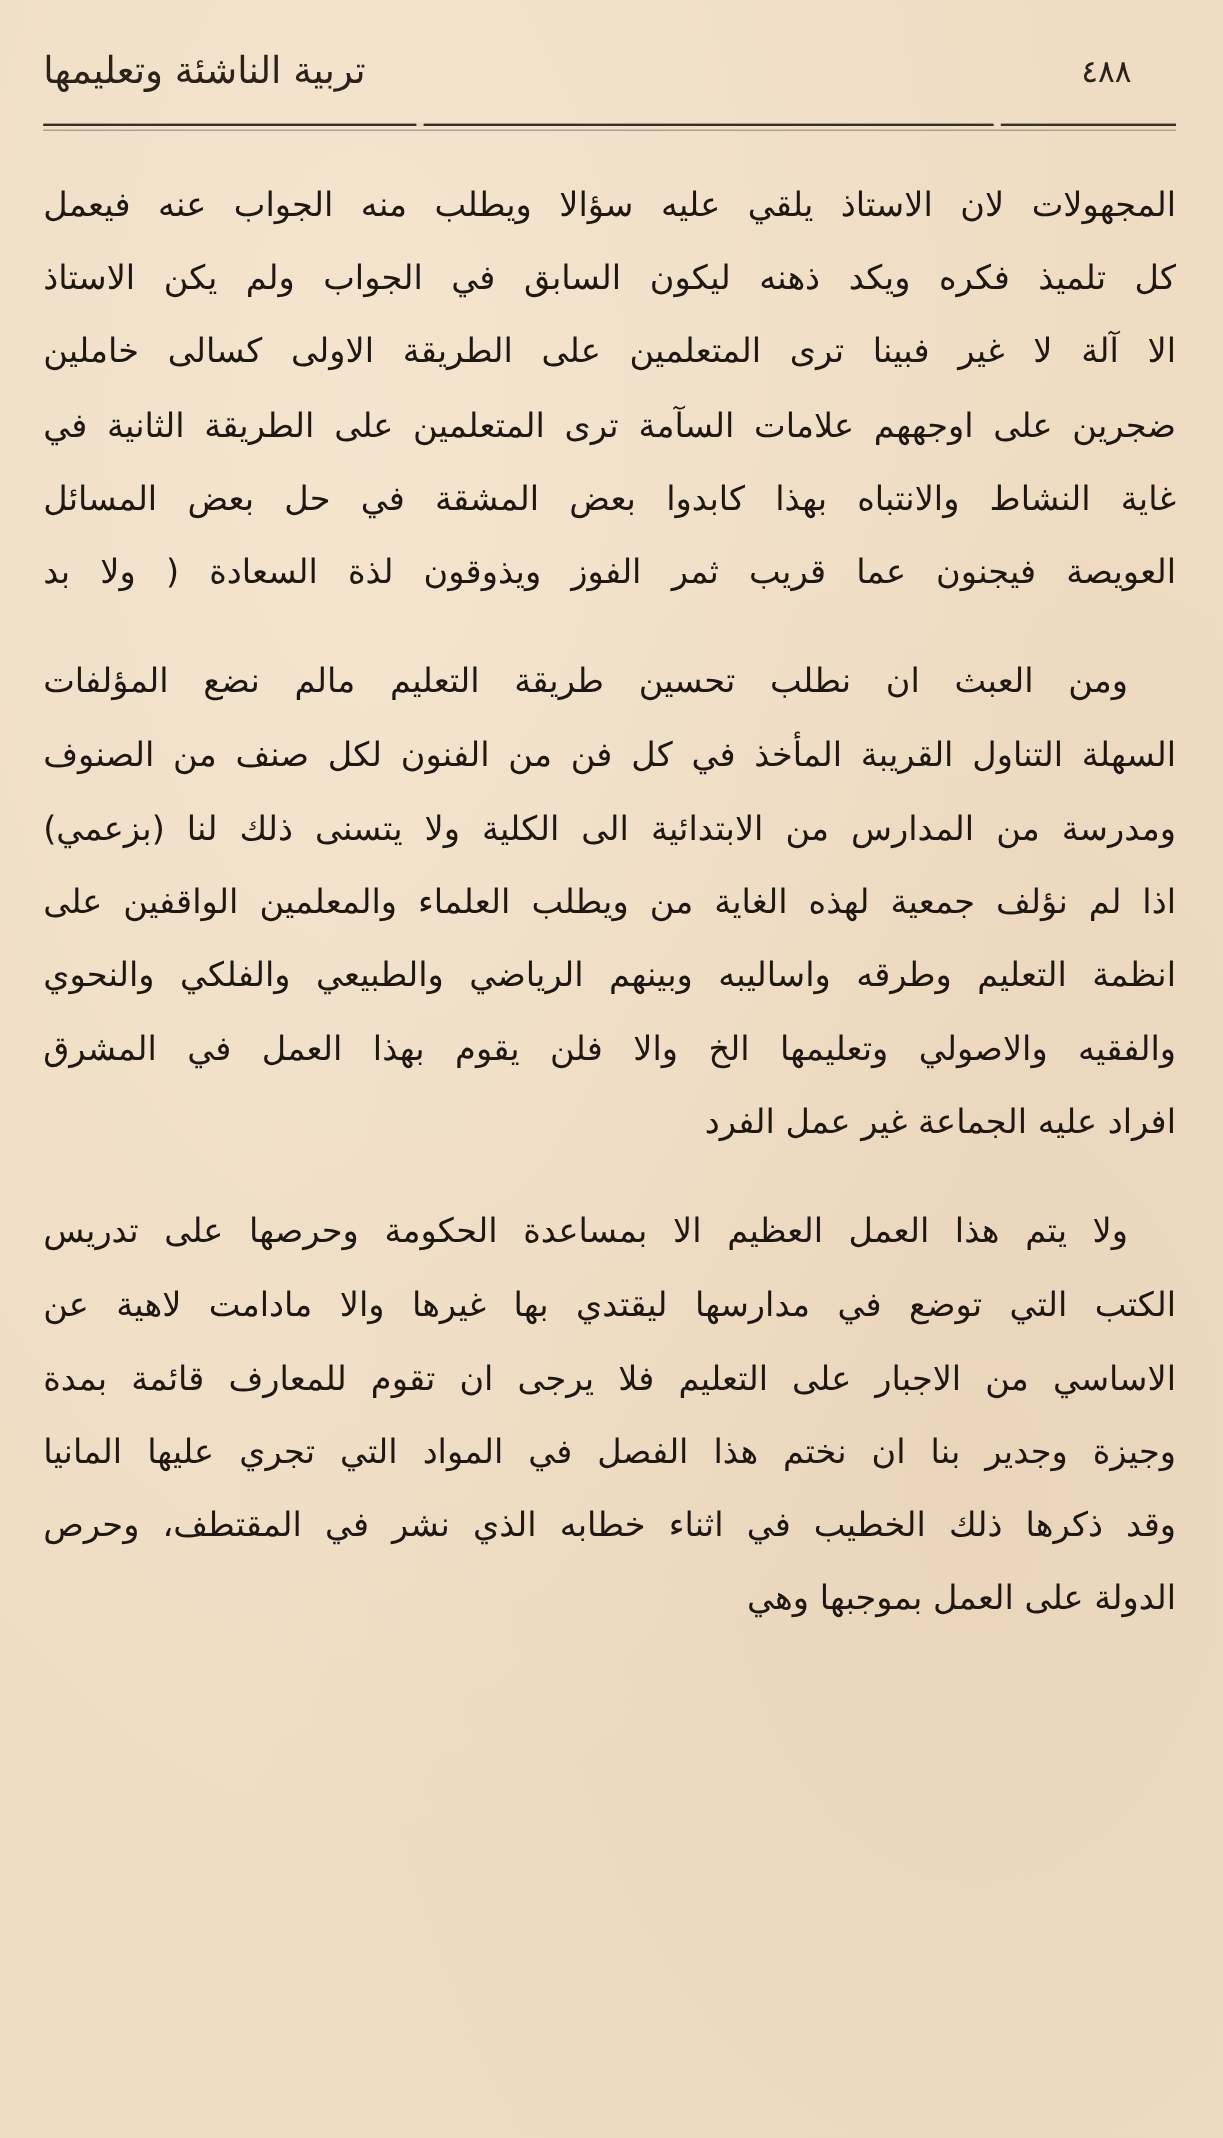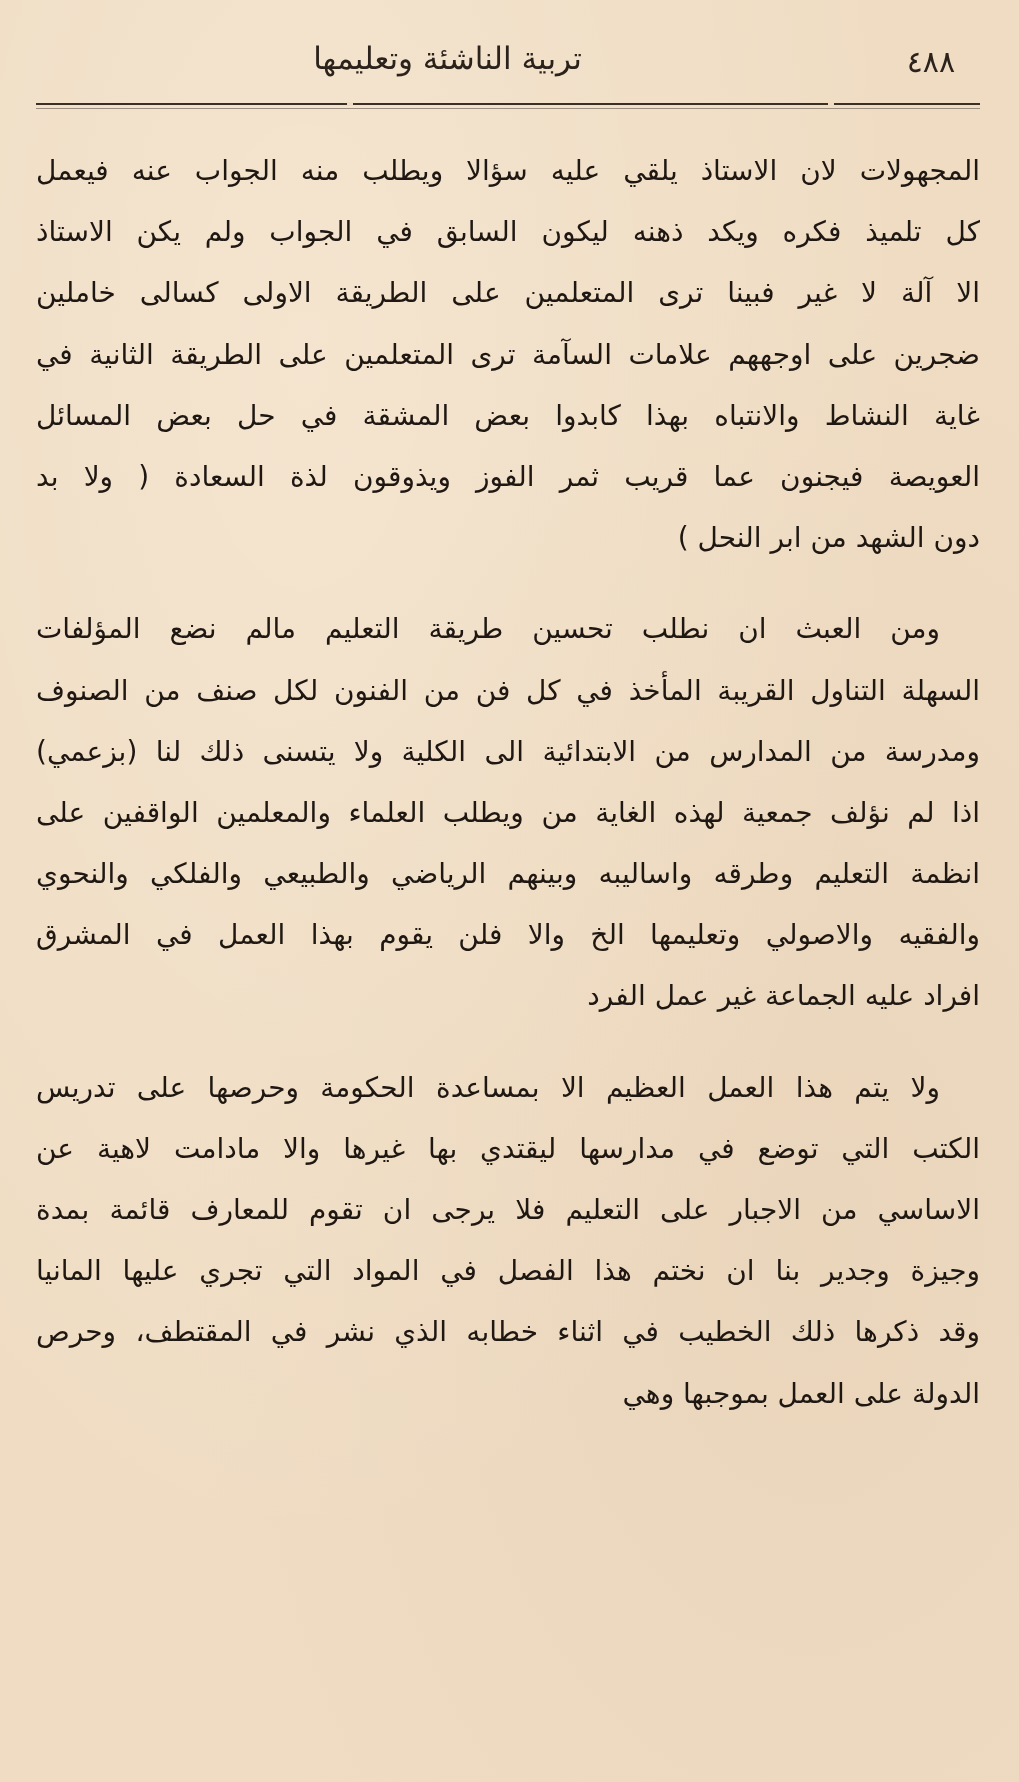--- a/index.html
+++ b/index.html
@@ -27,29 +27,29 @@
     .running-head {
       position: absolute;
       top: 38px;
       left: 36px;
       right: 40px;
       height: 50px;
       font-family: "DejaVu Serif", serif;
     }
     .page-number {
       position: absolute;
-      right: 24px;
+      right: 36px;
       top: 6px;
-      font-size: 30px;
+      font-size: 26px;
       color: #2a221b;
     }
     .running-title {
       position: absolute;
       left: 0; right: 0;
-      text-align: center;
+      text-align: left;
       top: 2px;
       font-size: 31px;
       color: #2a221b;
       padding-right: 120px;
     }
     .head-rule {
       position: absolute;
       top: 103px;
       left: 36px;
       width: 944px;
@@ -122,21 +122,20 @@
 
   <div class="body-text">
 
     <div>
       <span class="line">المجهولات لان الاستاذ يلقي عليه سؤالا ويطلب منه الجواب عنه فيعمل</span>
       <span class="line">كل تلميذ فكره ويكد ذهنه ليكون السابق في الجواب ولم يكن الاستاذ</span>
       <span class="line">الا آلة لا غير فبينا ترى المتعلمين على الطريقة الاولى كسالى خاملين</span>
       <span class="line">ضجرين على اوجههم علامات السآمة ترى المتعلمين على الطريقة الثانية في</span>
       <span class="line">غاية النشاط والانتباه بهذا كابدوا بعض المشقة في حل بعض المسائل</span>
       <span class="line">العويصة فيجنون عما قريب ثمر الفوز ويذوقون لذة السعادة ( ولا بد</span>
-      <span class="line last">دون الشهد من ابر النحل )</span>
     </div>
 
     <span class="para-gap"></span>
 
     <div>
       <span class="line indent">ومن العبث ان نطلب تحسين طريقة التعليم مالم نضع المؤلفات</span>
       <span class="line">السهلة التناول القريبة المأخذ في كل فن من الفنون لكل صنف من الصنوف</span>
       <span class="line">ومدرسة من المدارس من الابتدائية الى الكلية ولا يتسنى ذلك لنا (بزعمي)</span>
       <span class="line">اذا لم نؤلف جمعية لهذه الغاية من ويطلب العلماء والمعلمين الواقفين على</span>
       <span class="line">انظمة التعليم وطرقه واساليبه وبينهم الرياضي والطبيعي والفلكي والنحوي</span>

